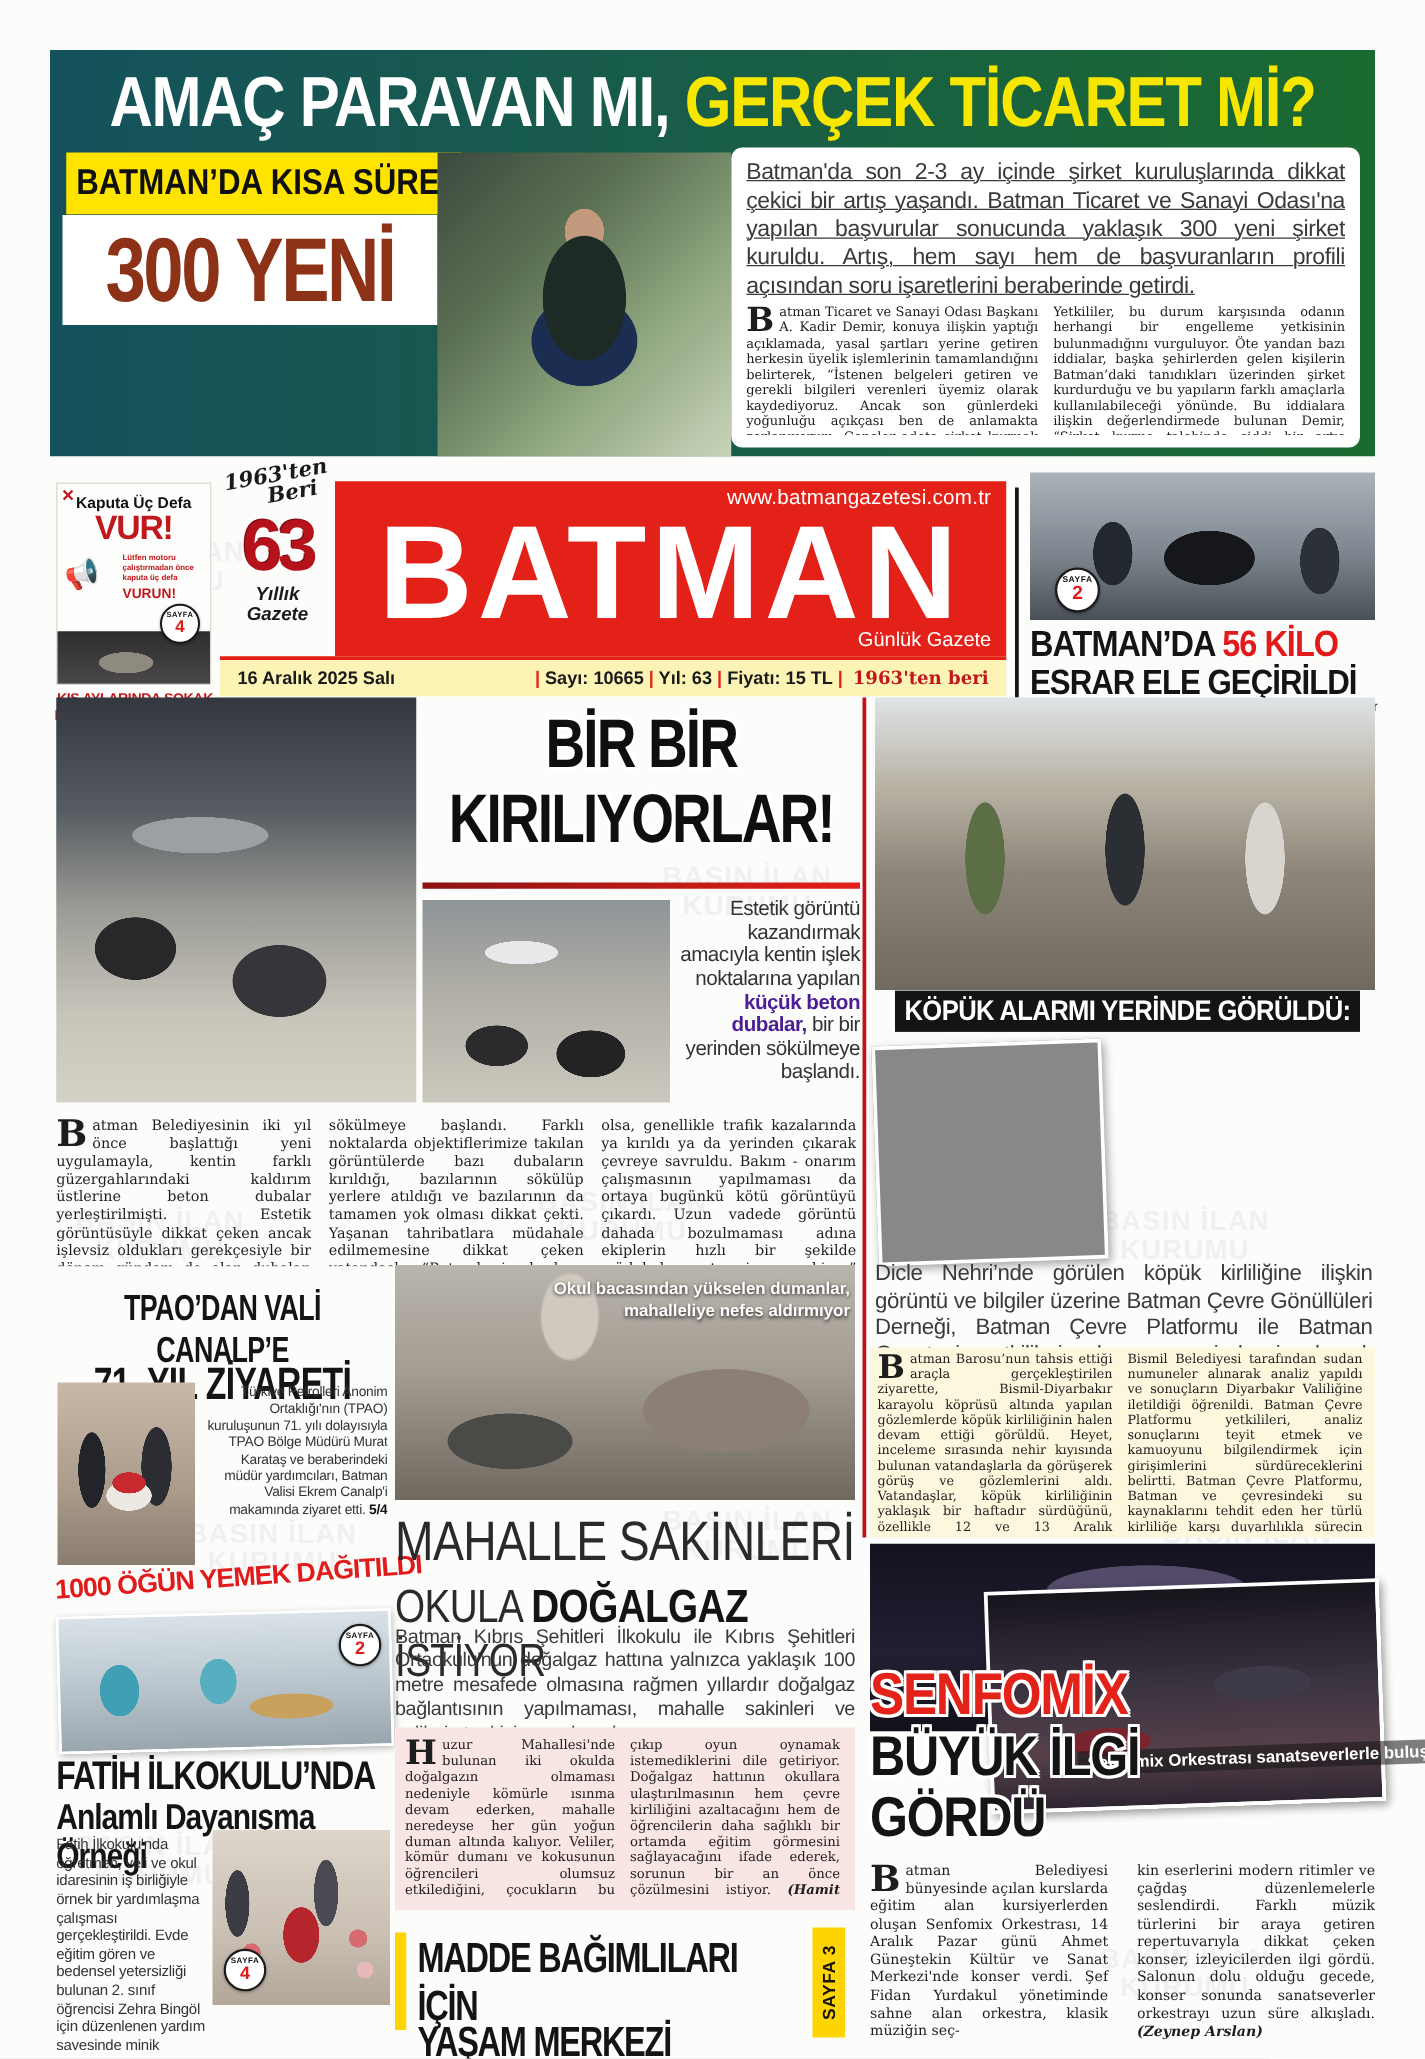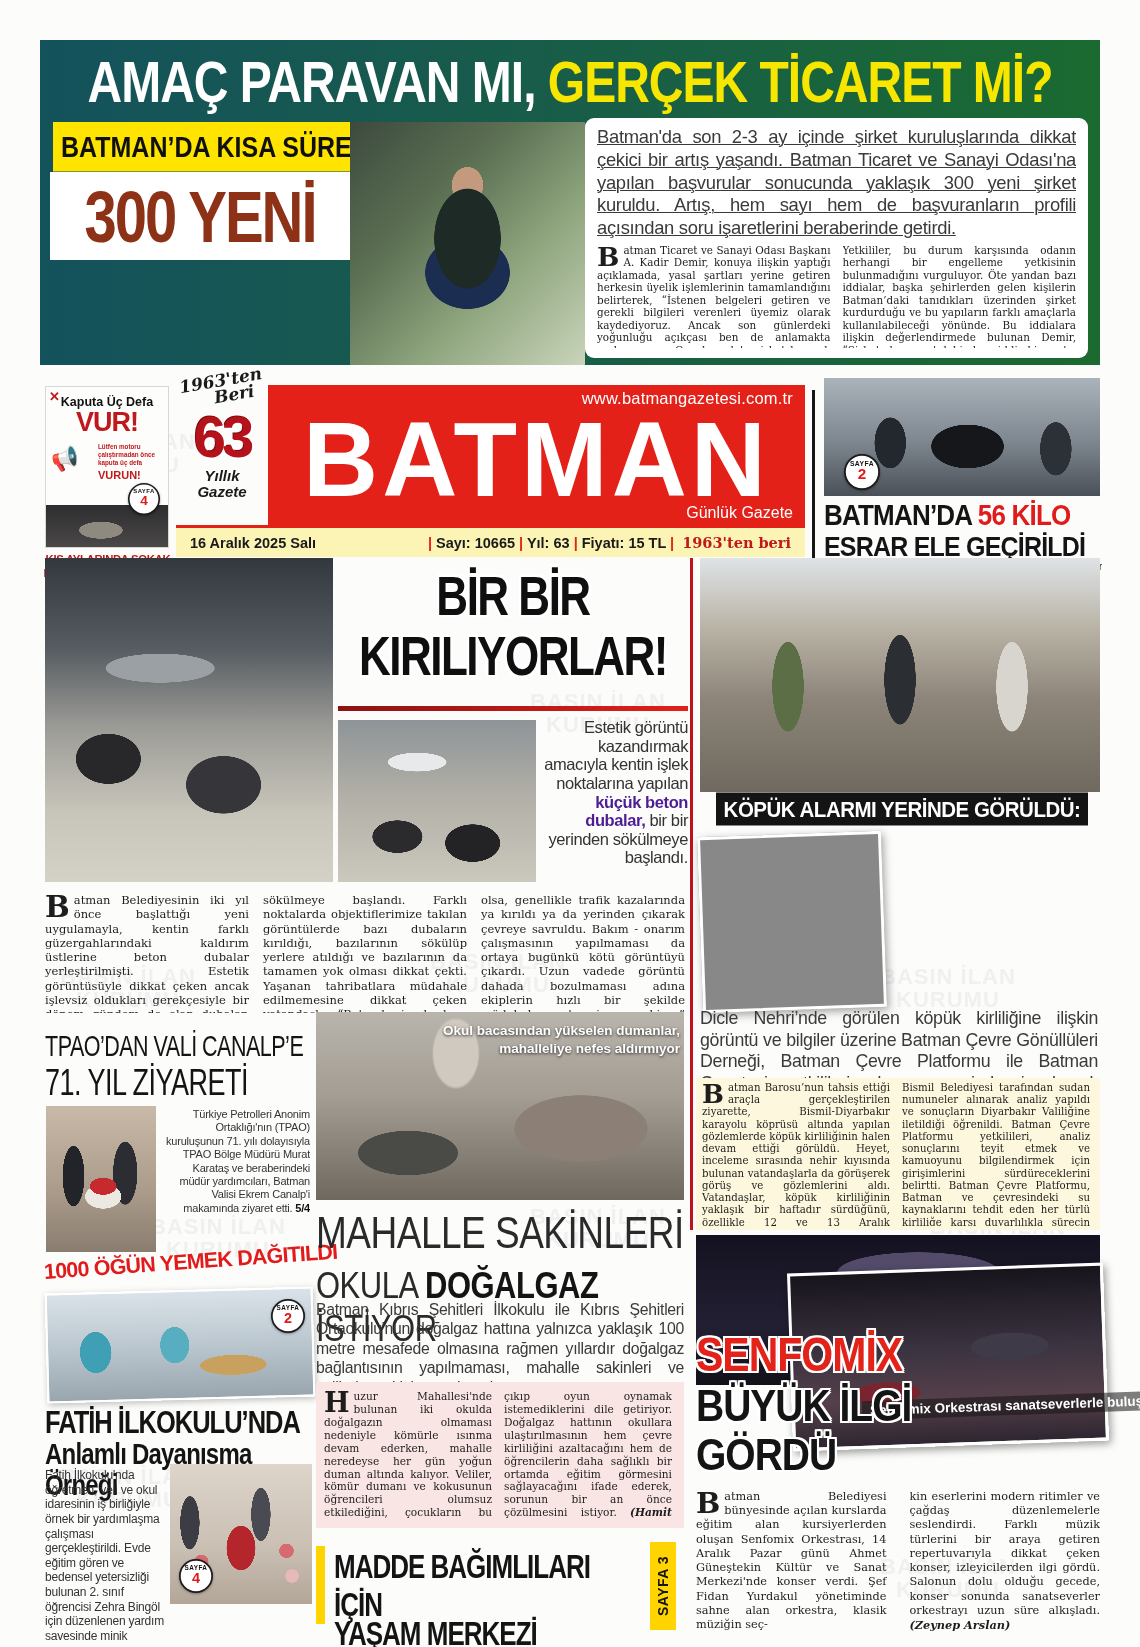--- a/index.html
+++ b/index.html
@@ -182,21 +182,21 @@
   <div class="abs z" style="left:696px;top:1078px;width:404px;height:152px;background:#fdf7dd;display:flex;gap:12px;padding:4px 6px;box-sizing:border-box;">
     <p class="body dc" style="margin:0;width:188px;font-size:10.2px;line-height:1.2;">
       <span>Batman Barosu’nun tahsis ettiği araçla gerçekleştirilen ziyarette, Bismil-Diyarbakır karayolu köprüsü altında yapılan gözlemlerde köpük kirliliğinin halen devam ettiği görüldü. Heyet, inceleme sırasında nehir kıyısında bulunan vatandaşlarla da görüşerek görüş ve gözlemlerini aldı. Vatandaşlar, köpük kirliliğinin yaklaşık bir haftadır sürdüğünü, özellikle 12 ve 13 Aralık tarihlerinde yoğunluğun arttığını dile getirdi. Edinilen bilgilere göre</span>
     </p>
     <p class="body" style="margin:0;width:188px;font-size:10.2px;line-height:1.2;">
       <span>Bismil Belediyesi tarafından sudan numuneler alınarak analiz yapıldı ve sonuçların Diyarbakır Valiliğine iletildiği öğrenildi. Batman Çevre Platformu yetkilileri, analiz sonuçlarını teyit etmek ve kamuoyunu bilgilendirmek için girişimlerini sürdüreceklerini belirtti. Batman Çevre Platformu, Batman ve çevresindeki su kaynaklarını tehdit eden her türlü kirliliğe karşı duyarlılıkla sürecin takipçisi olmaya devam edeceklerini vurguladı.</span>
       
     </p>
   </div>
 
-  <div class="abs z" style="left:45px;top:1030px;width:266px;font-weight:400;color:#141414;line-height:1.15;">
+  <div class="abs z" style="left:45px;top:1030px;width:266px;text-align:center;font-weight:700;color:#141414;line-height:1.15;">
     <div style="font-size:21.5px;transform:scaleY(1.35);transform-origin:center top;letter-spacing:-.5px;">TPAO’DAN VALİ CANALP’E</div>
     <div style="font-size:27px;transform:scaleY(1.35);transform-origin:center top;margin-top:8px;letter-spacing:-.5px;">71. YIL ZİYARETİ</div>
   </div>
   <div class="ph" style="left:46px;top:1106px;width:110px;height:146px;background:
          radial-gradient(ellipse 22px 14px at 52% 55%,#c62a2e 60%,transparent 61%),
          radial-gradient(ellipse 30px 20px at 52% 62%,#ece8e2 60%,transparent 61%),
          radial-gradient(ellipse 18px 50px at 25% 48%,#23242a 60%,transparent 61%),
          radial-gradient(ellipse 20px 52px at 72% 46%,#2c2d33 60%,transparent 61%),
          linear-gradient(180deg,#c8b9a8 0%,#a99a8a 60%,#8a7d6f 100%);"></div>
   <div class="abs z" style="left:160px;top:1108px;width:150px;height:146px;text-align:right;font-size:11px;line-height:1.22;color:#333;letter-spacing:-.2px;overflow:hidden;">

